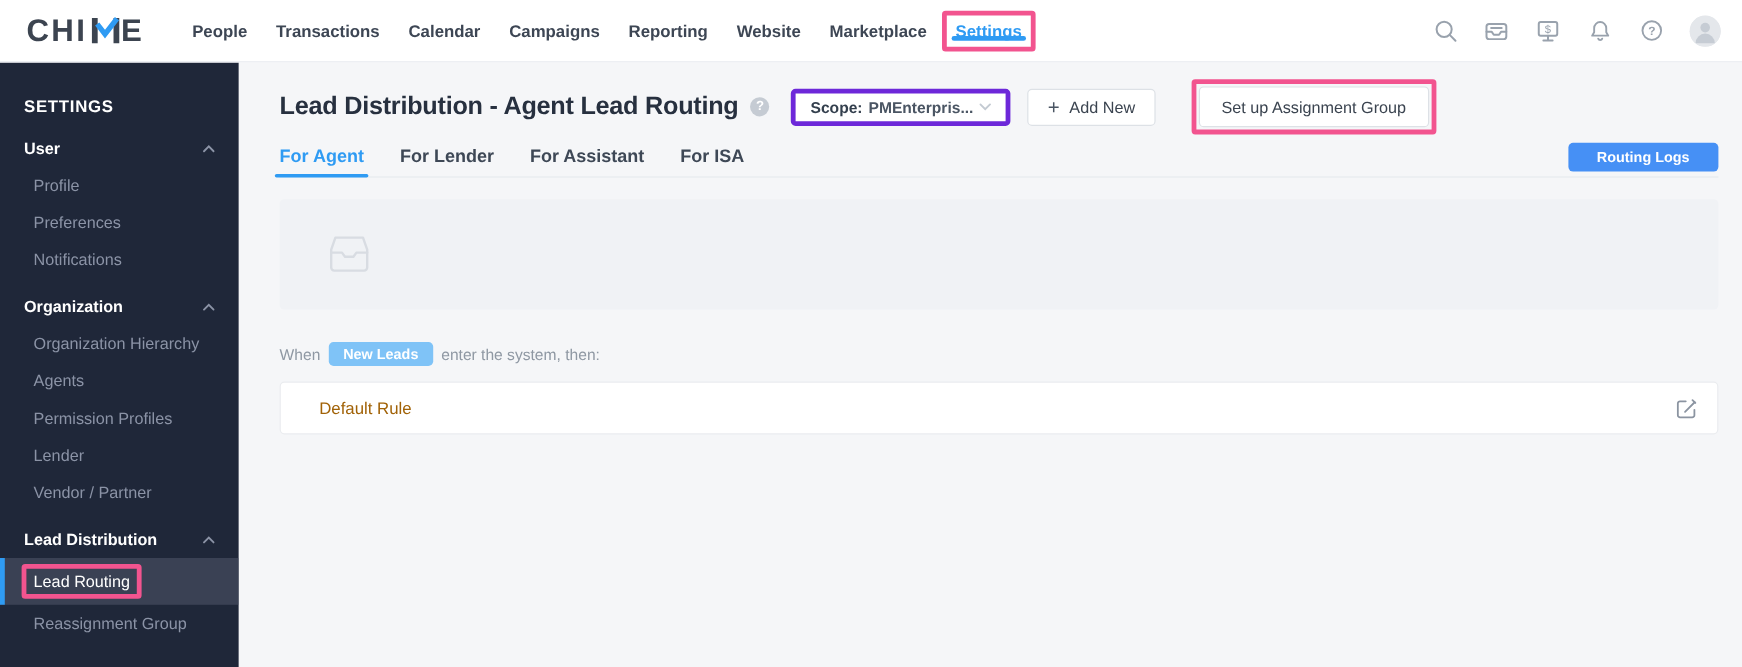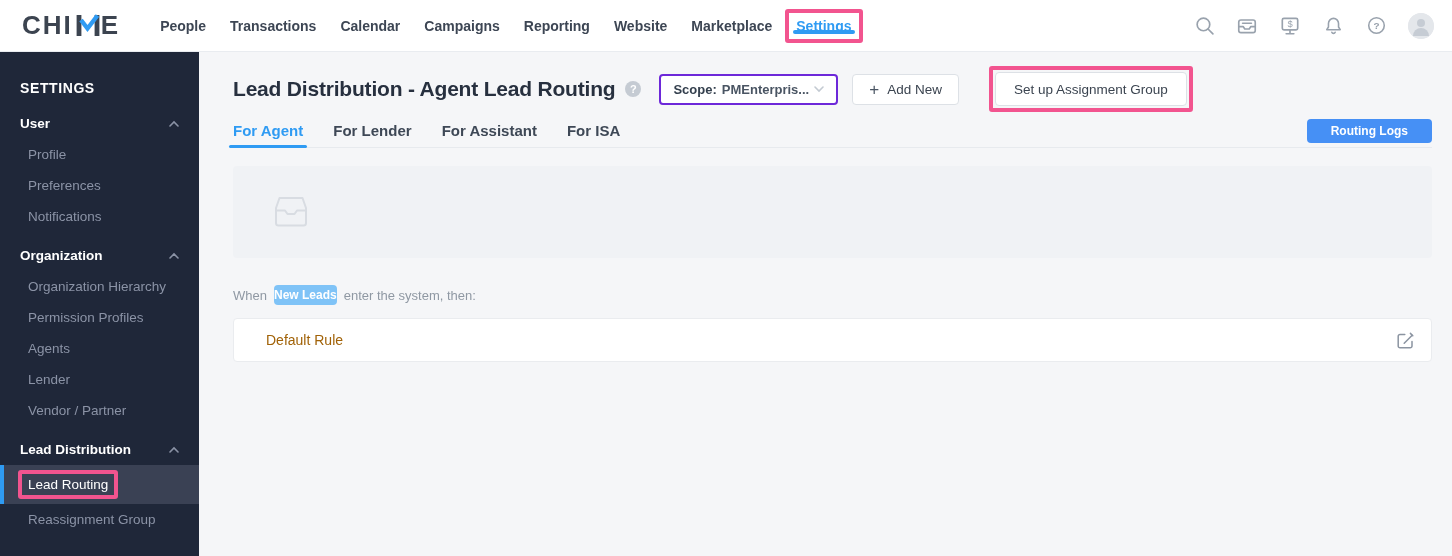--- a/index.html
+++ b/index.html
@@ -41,21 +41,21 @@
   .side-item .label-wrap { position:relative; display:inline-block; }
 
   
   .main { position:absolute; top:52px; left:199px; right:0; bottom:0; background:#f5f6f8;
     padding:20px 20px 0 34px; }
   .header-row { display:flex; align-items:center; height:34px; }
   .page-title { font-size:21px; font-weight:700; color:#27303f; letter-spacing:-0.2px; }
   .title-help { width:16px; height:16px; border-radius:50%; background:#c5cbd3; color:#fff;
     font-size:11px; font-weight:700; display:flex; align-items:center; justify-content:center;
     margin-left:10px; cursor:pointer; }
-  .scope-btn { margin-left:18px; height:31px; background:#fff; border:2px solid #6d28d9; border-radius:4px;
+  .scope-btn { margin-left:18px; height:31px; background:#fff; border:4px solid #6d28d9; border-radius:4px;
     display:flex; align-items:center; padding:0 12px; gap:5px; font-size:13px; cursor:pointer; }
   .scope-label { font-weight:700; color:#333f4d; }
   .scope-value { color:#4a5563;font-weight:bold; }
   .btn { height:31px; background:#fff; border:1px solid #dde1e6; border-radius:4px;
     display:flex; align-items:center; padding:0 16px; gap:8px; font-size:13.5px; color:#3b4450; cursor:pointer; }
   .btn-add { margin-left:14px; }
   .btn-setup { margin-left:36px; position:relative; height:34px; padding:0 18px; }
   .plus-glyph { font-size:17px; font-weight:400; color:#4a5563; line-height:1; }
 
   .tabs-row { margin-top:8px; display:flex; align-items:center; height:34px;
@@ -69,21 +69,21 @@
     border:none; border-radius:4px; padding:5px 24px; cursor:pointer; }
 
   .empty-panel { margin-top:18px; height:92px; background:#f0f2f5; border-radius:4px;
     display:flex; align-items:center; padding-left:35px; }
   .empty-icon { flex:0 0 auto; }
   .empty-text { margin-left:18px; font-size:13.5px; color:#a6adb6; line-height:19px; }
   .empty-link { color:#2f9bf3; font-weight:600; cursor:pointer; }
 
   .when-row { margin-top:27px; font-size:13px; color:#8f98a3; display:flex; align-items:center; gap:7px; }
   .badge { background:#7fc3f7; color:#fff; font-size:12px; font-weight:600; border-radius:4px;
-    padding:3px 0; cursor:pointer; }
+    padding:3px 12px; cursor:pointer; }
 
   .rule-card { margin-top:13px; height:44px; background:#fff; border:1px solid #eaecef; border-radius:4px;
     display:flex; align-items:center; padding:0 16px 0 32px; cursor:pointer; }
   .rule-name { font-size:14px; color:#a16207; }
   .edit-icon { margin-left:auto; width:20px; height:20px; display:flex; align-items:center;
     justify-content:center; cursor:pointer; }
 </style>
 </head>
 <body>
 
@@ -168,22 +168,22 @@
     <div class="side-item">Preferences</div>
     <div class="side-item">Notifications</div>
 
     <div class="side-section-label spaced">
       <span>Organization</span>
       <svg width="10" height="8" viewBox="0 0 10 8" fill="none" stroke="#8b93a6" stroke-width="1.6" stroke-linecap="round">
           <path d="M1 6 L5 2 L9 6"></path>
         </svg>
     </div>
     <div class="side-item">Organization Hierarchy</div>
+    <div class="side-item">Agents</div>
     <div class="side-item">Permission Profiles</div>
-    <div class="side-item">Agents</div>
     <div class="side-item">Lender</div>
     <div class="side-item">Vendor / Partner</div>
 
     <div class="side-section-label spaced">
       <span>Lead Distribution</span>
       <svg width="10" height="8" viewBox="0 0 10 8" fill="none" stroke="#8b93a6" stroke-width="1.6" stroke-linecap="round">
           <path d="M1 6 L5 2 L9 6"></path>
         </svg>
     </div>
     <div class="side-item active">

